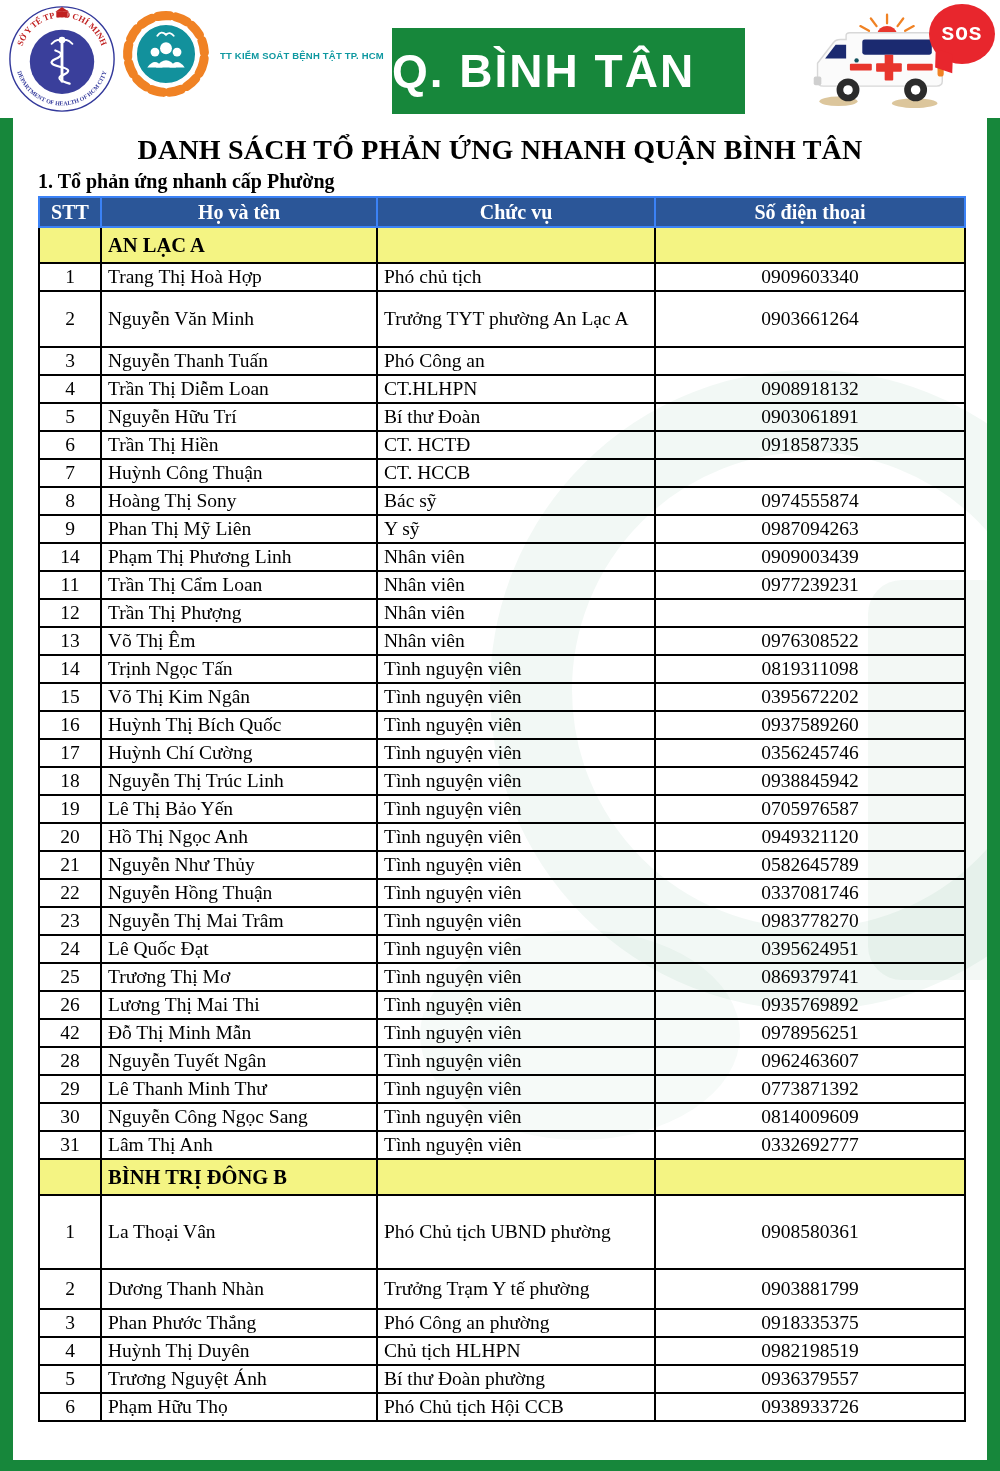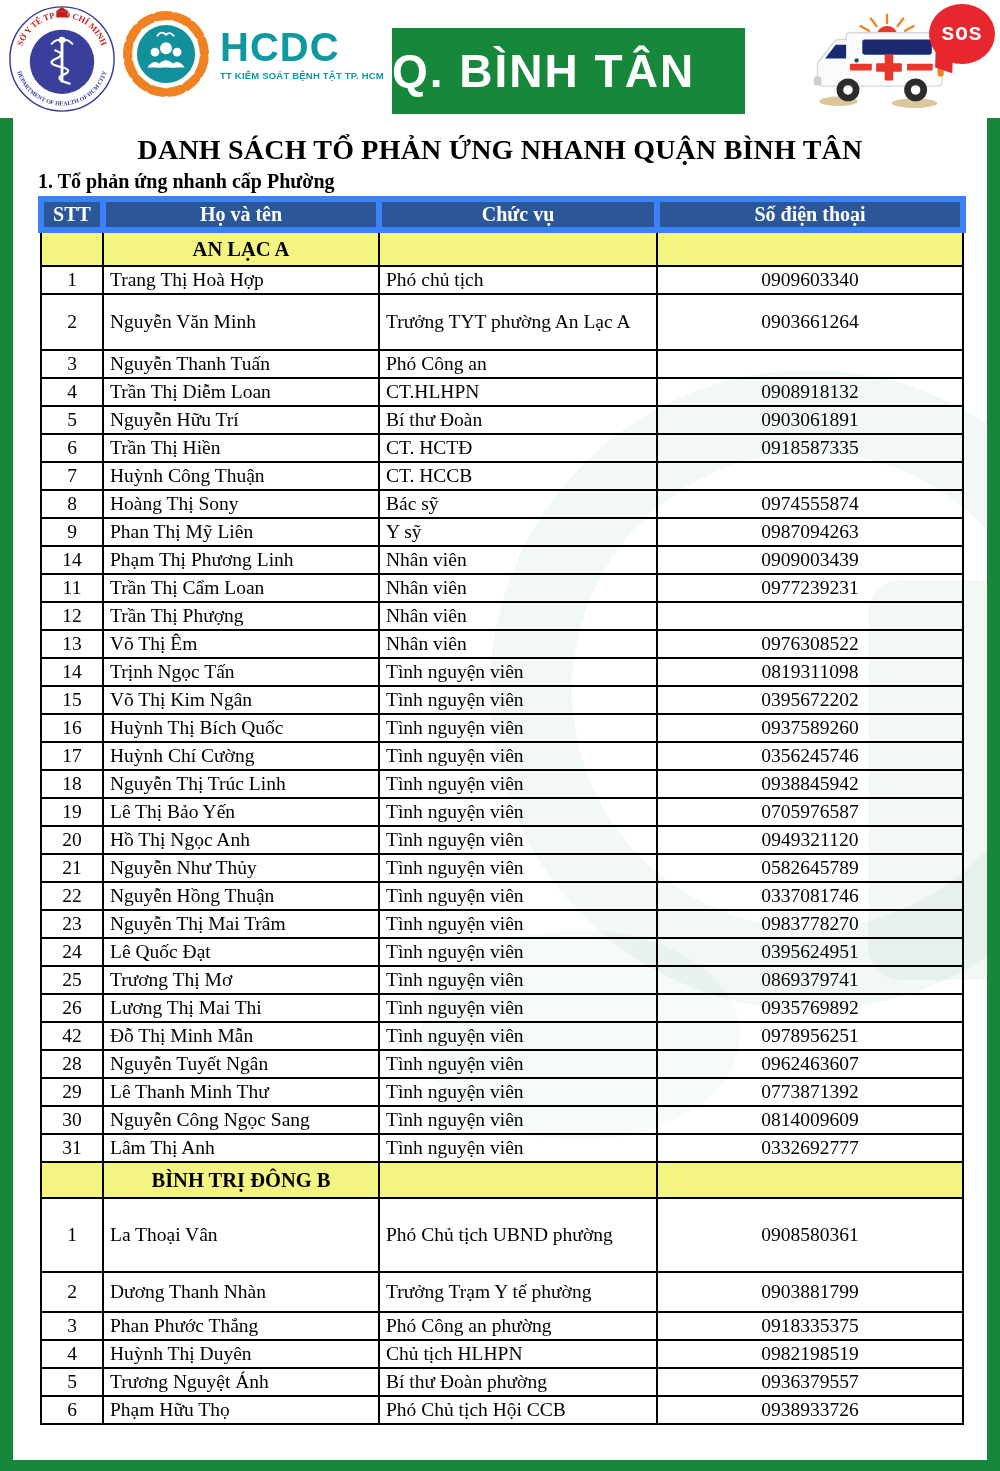--- a/index.html
+++ b/index.html
@@ -44,29 +44,29 @@
   }
   .sos-bubble span { position:relative; z-index:1; color:#fff; font-family:Liberation Mono, monospace; font-weight:bold; font-size:21px; letter-spacing:1px; }
 
   
   .doc-title { text-align:center; font-size:28px; font-weight:bold; margin:16px 10px 4px; letter-spacing:.2px; position:relative; z-index:2; }
   .doc-subtitle { font-size:20px; font-weight:bold; margin:2px 0 3px 38px; position:relative; z-index:2; }
 
   
   table.roster { position:relative; z-index:2; border-collapse:collapse; margin-left:38px; width:928px; border:2.5px solid #000; }
   .roster th {
-    background:var(--header-blue,#2b5698); color:#fff; border:6px solid #3b82f6;
+    background:var(--header-blue,#2b5698); color:#fff; border:2px solid #3b82f6;
     font-size:20px; font-weight:bold; height:30px; padding:1px 4px;
   }
   .roster td { border:2px solid #000; font-size:19.5px; padding:1px 6px; height:28px; background:transparent; }
   .roster col.c0 { width:62px; } .roster col.c1 { width:276px; } .roster col.c2 { width:278px; }
   .roster td.c-stt, .roster td.c-phone { text-align:center; }
   .roster tr.section-row td {
     background:var(--row-yellow,#f4f483); font-weight:bold; font-size:20.5px; height:36px;
-    border-top:2.5px solid #000; border-bottom:2.5px solid #000;text-align:center;
+    border-top:2.5px solid #000; border-bottom:2.5px solid #000;
   }
   .roster tr[data-sec="0"][data-idx="1"] td { height:56px; }
   .roster tr[data-sec="1"][data-idx="0"] td { height:74px; }
   .roster tr[data-sec="1"][data-idx="1"] td { height:40px; }
 
   
   .watermark { position:absolute; z-index:1; inset:0; pointer-events:none; }
   .wm-ring { position:absolute; top:370px; left:490px; width:640px; height:640px; border:82px solid rgba(27,122,66,.055); border-radius:50%; }
   .wm-block { position:absolute; top:580px; left:868px; width:150px; height:400px; background:rgba(27,122,66,.05); border-radius:34px; }
   .wm-blob { position:absolute; top:930px; left:420px; width:320px; height:210px; background:rgba(27,122,66,.04); border-radius:50%; }
@@ -122,21 +122,20 @@
           <path d="M41,31 q4,-6 9,-1 q4,-4 8,1" stroke="#fff" stroke-width="2" fill="none" stroke-linecap="round"></path>
           <circle cx="38.5" cy="48" r="4.6"></circle>
             <path d="M30.5,64 q8,-11.5 16,0 z"></path>
           <circle cx="61.5" cy="48" r="4.6"></circle>
             <path d="M53.5,64 q8,-11.5 16,0 z"></path>
           <circle cx="50" cy="44" r="6.2"></circle>
             <path d="M39.5,64 q10.5,-15 21,0 z"></path>
         </g>
       </svg>
       <div class="hcdc-textwrap">
-        <div class="hcdc-name">HCDC</div>
         <div class="hcdc-sub">TT KIỂM SOÁT BỆNH TẬT TP. HCM</div>
       </div>
     </div>
 
     <div class="district-box">
       <span>Q. BÌNH TÂN</span>
     </div>
 
     <div class="ambulance-wrap">
       <svg class="ambulance-svg" viewBox="0 0 180 105">

